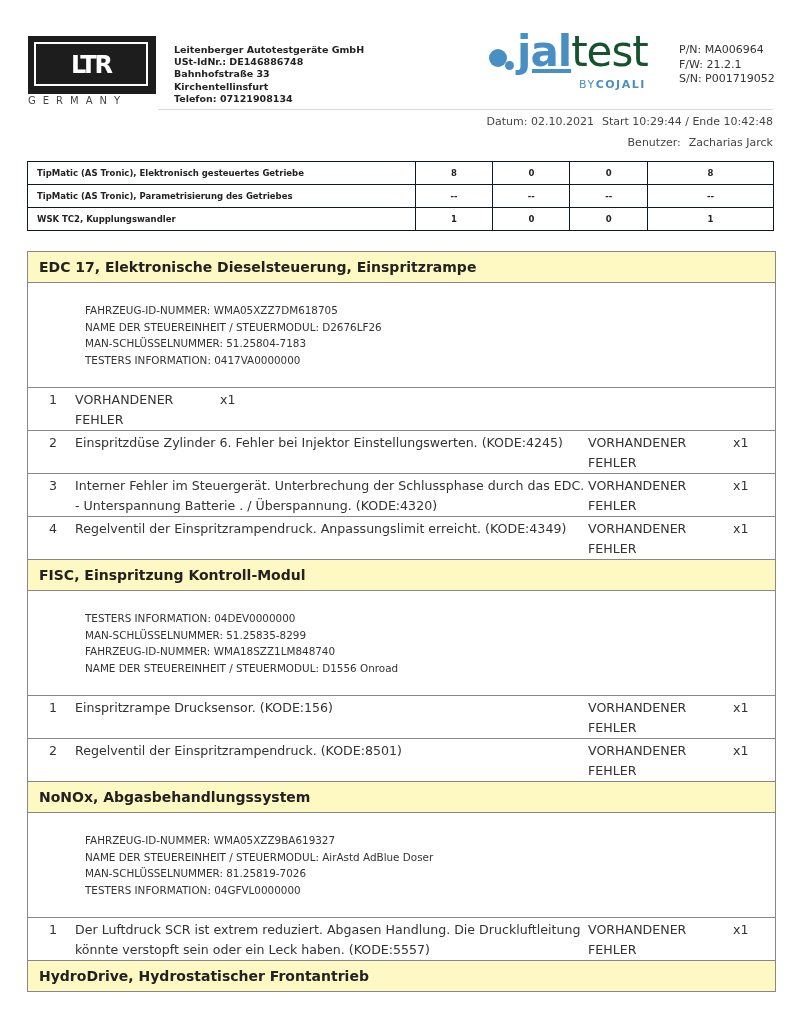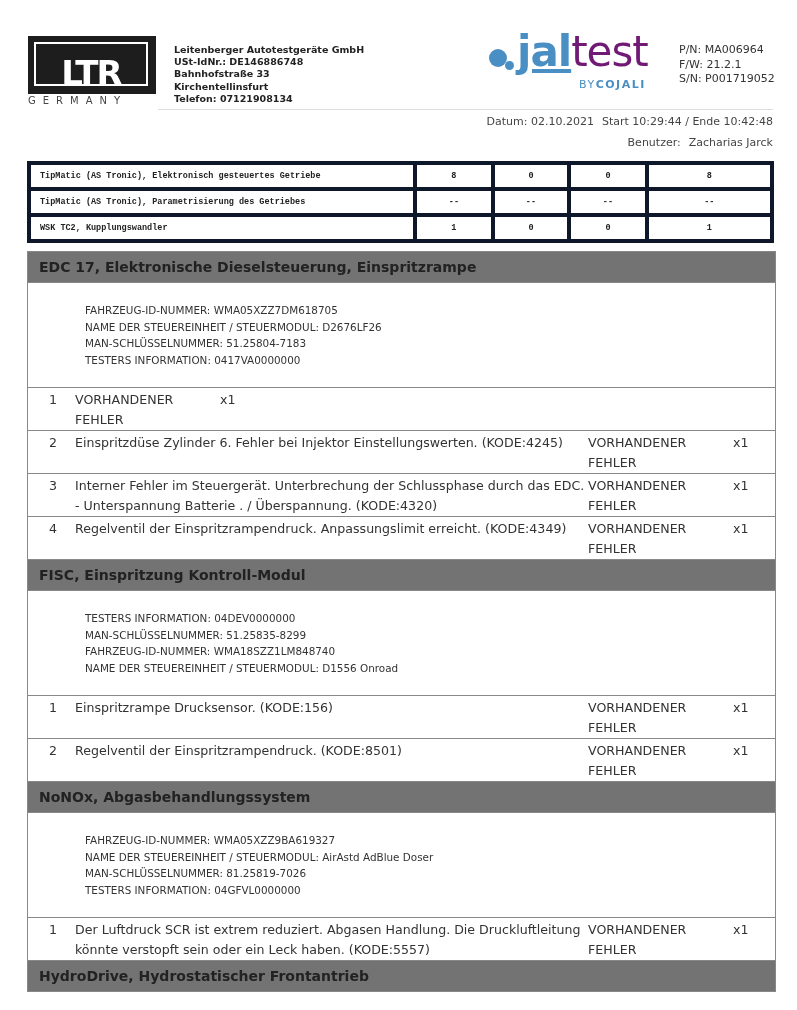--- a/index.html
+++ b/index.html
@@ -6,60 +6,60 @@
   body { width: 797px; height: 1010px; position: relative; overflow: hidden;
          font-family: "DejaVu Sans", "Liberation Sans", sans-serif; color: #333; }
 
   
   .ltr-logo { position: absolute; left: 28px; top: 36px; width: 128px; height: 58px; }
   .ltr-box { position: absolute; left: 0; top: 0; width: 128px; height: 58px; background: #1d1d1d; }
   .ltr-inner { position: absolute; left: 6px; top: 6px; width: 114px; height: 44px;
                border: 2px solid #fff; box-sizing: border-box; }
   .ltr-text { position: absolute; left: 0; top: 2px; width: 100%; text-align: center;
               color: #fff; font-family: "DejaVu Sans", sans-serif; font-weight: bold;
-              font-size: 34px; letter-spacing: -2px; line-height: 38px; margin-top: 8px; }
+              font-size: 24px; letter-spacing: -2px; line-height: 38px; }
   .ltr-germany { position: absolute; left: 28px; top: 95px; width: 130px;
                  font-size: 10px; letter-spacing: 7px; color: #444;
                  font-family: "DejaVu Sans", sans-serif; }
   .company { position: absolute; left: 174px; top: 44px; font-size: 9.5px; font-weight: bold;
              line-height: 12.2px; color: #222; }
   .company div { white-space: nowrap; }
   .header-rule { position: absolute; left: 158px; top: 109px; width: 615px; height: 1px; background: #ddd; }
 
   .jal-logo { position: absolute; left: 487px; top: 34px; width: 180px; height: 64px; }
   .jal-dot-big { position: absolute; left: 2px; top: 15px; width: 18px; height: 18px;
                  border-radius: 50%; background: #4a8fc4; }
   .jal-dot-small { position: absolute; left: 18px; top: 27px; width: 9px; height: 9px;
                    border-radius: 50%; background: #4a8fc4; }
   .jal-word { position: absolute; left: 30px; top: -6px; font-size: 42px; line-height: 48px;
               color: #4a8fc4; font-family: "DejaVu Sans", sans-serif; letter-spacing: -1px; }
   .jal-word b { font-weight: bold; text-decoration: underline; }
-  .jal-word span { font-weight: normal; color: #701a75; }
+  .jal-word span { font-weight: normal; color: #14532d; }
   .jal-by { position: absolute; left: 92px; top: 44px; font-size: 11px; letter-spacing: 1.5px;
             color: #4a8fc4; }
   .jal-by b { font-weight: bold; }
 
   .device-info { position: absolute; left: 679px; top: 43px; font-size: 11px; line-height: 14.5px;
                  color: #333; white-space: nowrap; }
 
   .meta-line { position: absolute; right: 24px; font-size: 11px; color: #444; white-space: nowrap; }
   .meta-date { top: 115px; }
   .meta-user { top: 136px; }
   .meta-line .gap { display: inline-block; width: 8px; }
 
   
   .summary { position: absolute; left: 27px; top: 161px; width: 747px; border-collapse: collapse;
              font-size: 8.5px; font-weight: bold; color: #222; }
-  .summary td { border: 4px solid #0f172a; height: 22px; padding: 0 9px; font-family: Liberation Mono, monospace; }
+  .summary td { border: 1px solid #0f172a; height: 22px; padding: 0 9px; }
   .summary td.num { text-align: center; padding: 0; }
 
   
   .report { position: absolute; left: 27px; top: 251px; width: 747px; border-left: 1px solid #888;
             border-right: 1px solid #888; }
-  .sec-head { height: 30px; background: #737373; border-top: 1px solid #888; border-bottom: 1px solid #888;
+  .sec-head { height: 30px; background: #fef9c3; border-top: 1px solid #888; border-bottom: 1px solid #888;
               font-weight: bold; font-size: 14px; color: #222; line-height: 30px; padding-left: 11px;
               box-sizing: content-box; }
   .sec-info { padding: 19px 0 19px 21px; font-size: 10.4px; line-height: 16.5px; color: #333;
               border-bottom: 1px solid #888; }
   .sec-info div { white-space: nowrap; margin-left: 36px; }
   .fault { display: flex; border-bottom: 1px solid #888; font-size: 12.6px; line-height: 19.5px;
            color: #333; padding: 2px 0 1px 0; min-height: 39px; box-sizing: border-box; }
   .fault:last-child { border-bottom: none; }
   .fault .idx { width: 47px; padding-left: 21px; box-sizing: border-box; }
   .fault .desc { width: 513px; }

